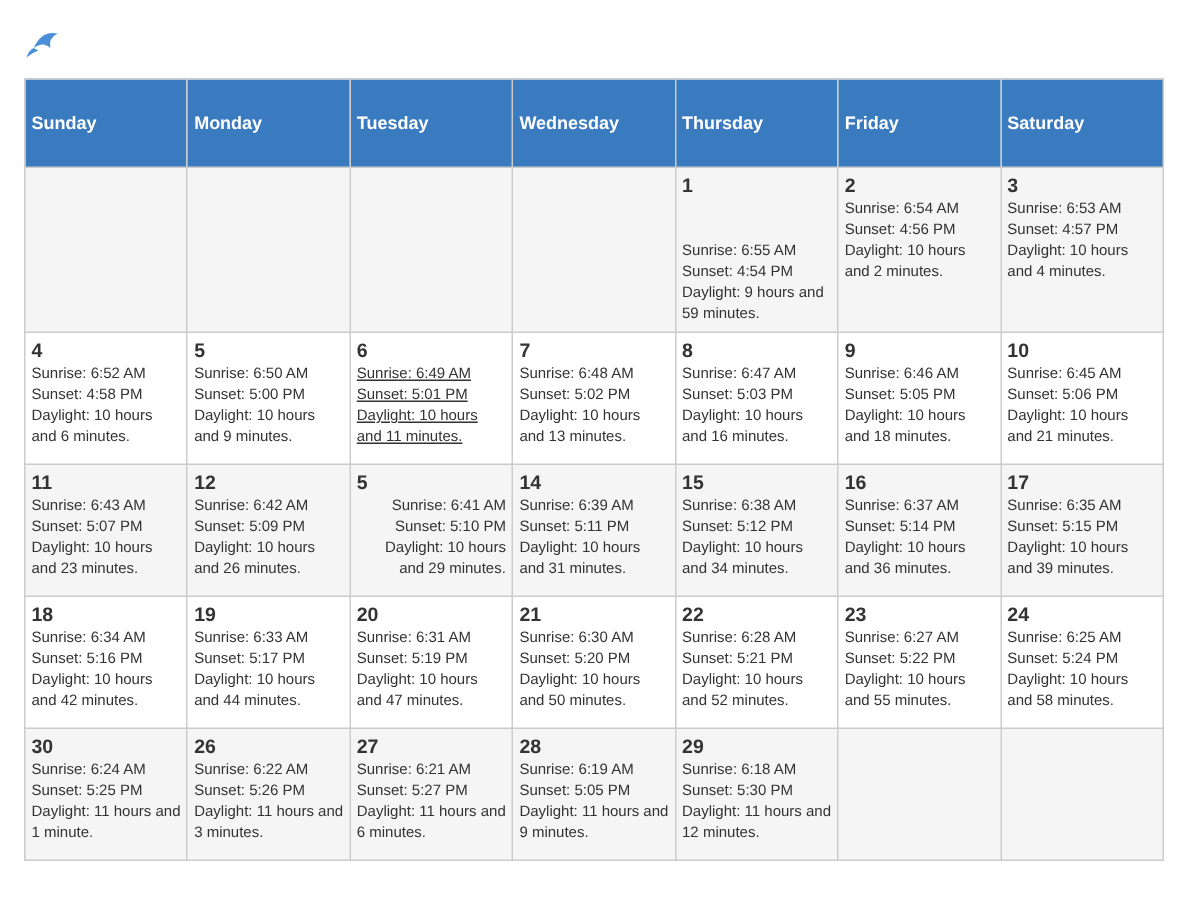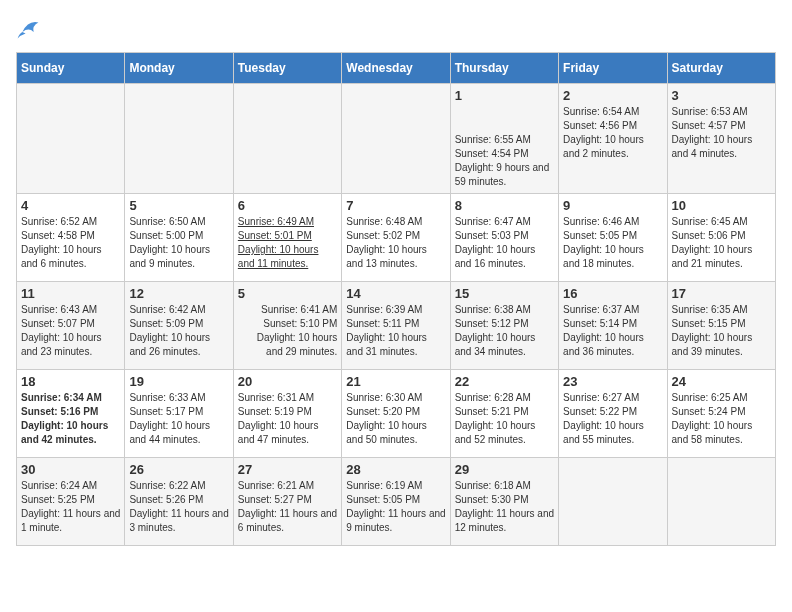--- a/index.html
+++ b/index.html
@@ -50,21 +50,21 @@
     table {
       width: 100%;
       border-collapse: collapse;
       table-layout: fixed;
     }
     thead tr th {
       background-color: #3a7abf;
       color: #fff;
       font-size: 12px;
       font-weight: bold;
-      padding: 8px 4px;
+      padding: 22px 4px;
       text-align: left;
       border: 1px solid #ccc;
     }
     tbody tr td {
       vertical-align: top;
       border: 1px solid #ccc;
       padding: 4px;
       font-size: 10.5px;
       color: #333;
       height: 88px;
@@ -227,21 +227,21 @@
         <td>
           <span class="day-number">17</span>
           <div class="day-info" style="white-space: pre-line;">Sunrise: 6:35 AM
 Sunset: 5:15 PM
 Daylight: 10 hours and 39 minutes.</div>
         </td>
       </tr>
       <tr>
         <td>
           <span class="day-number">18</span>
-          <div class="day-info" style="white-space: pre-line; font-weight: bold;">Sunrise: 6:34 AM
+          <div class="day-info" style="white-space: pre-line;">Sunrise: 6:34 AM
 Sunset: 5:16 PM
 Daylight: 10 hours and 42 minutes.</div>
         </td>
         <td>
           <span class="day-number">19</span>
           <div class="day-info" style="white-space: pre-line;">Sunrise: 6:33 AM
 Sunset: 5:17 PM
 Daylight: 10 hours and 44 minutes.</div>
         </td>
         <td>

